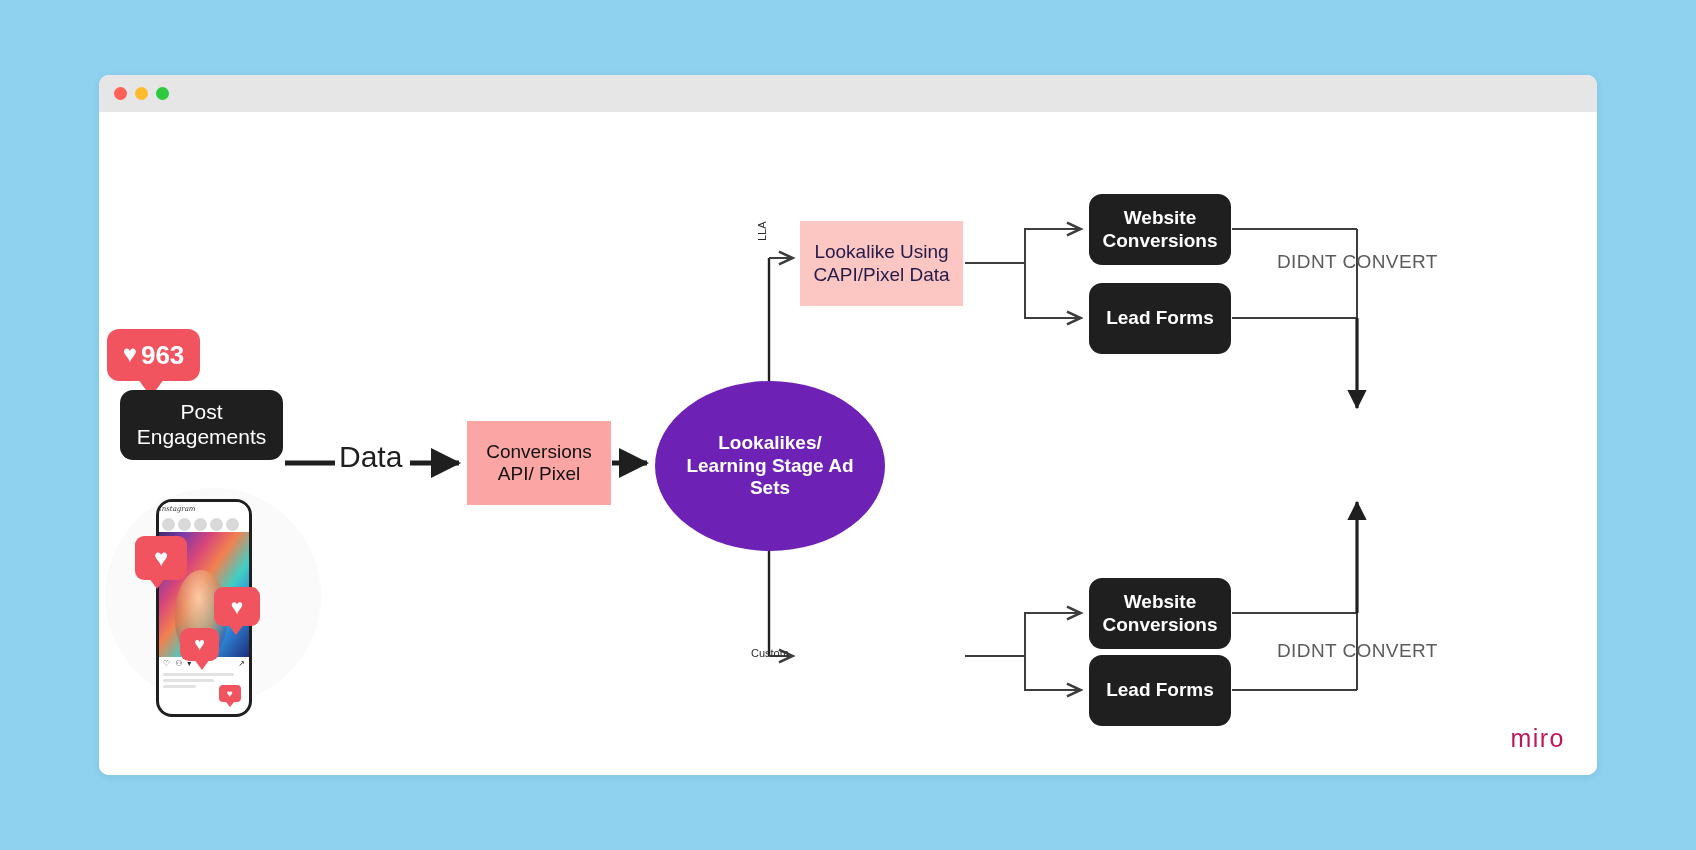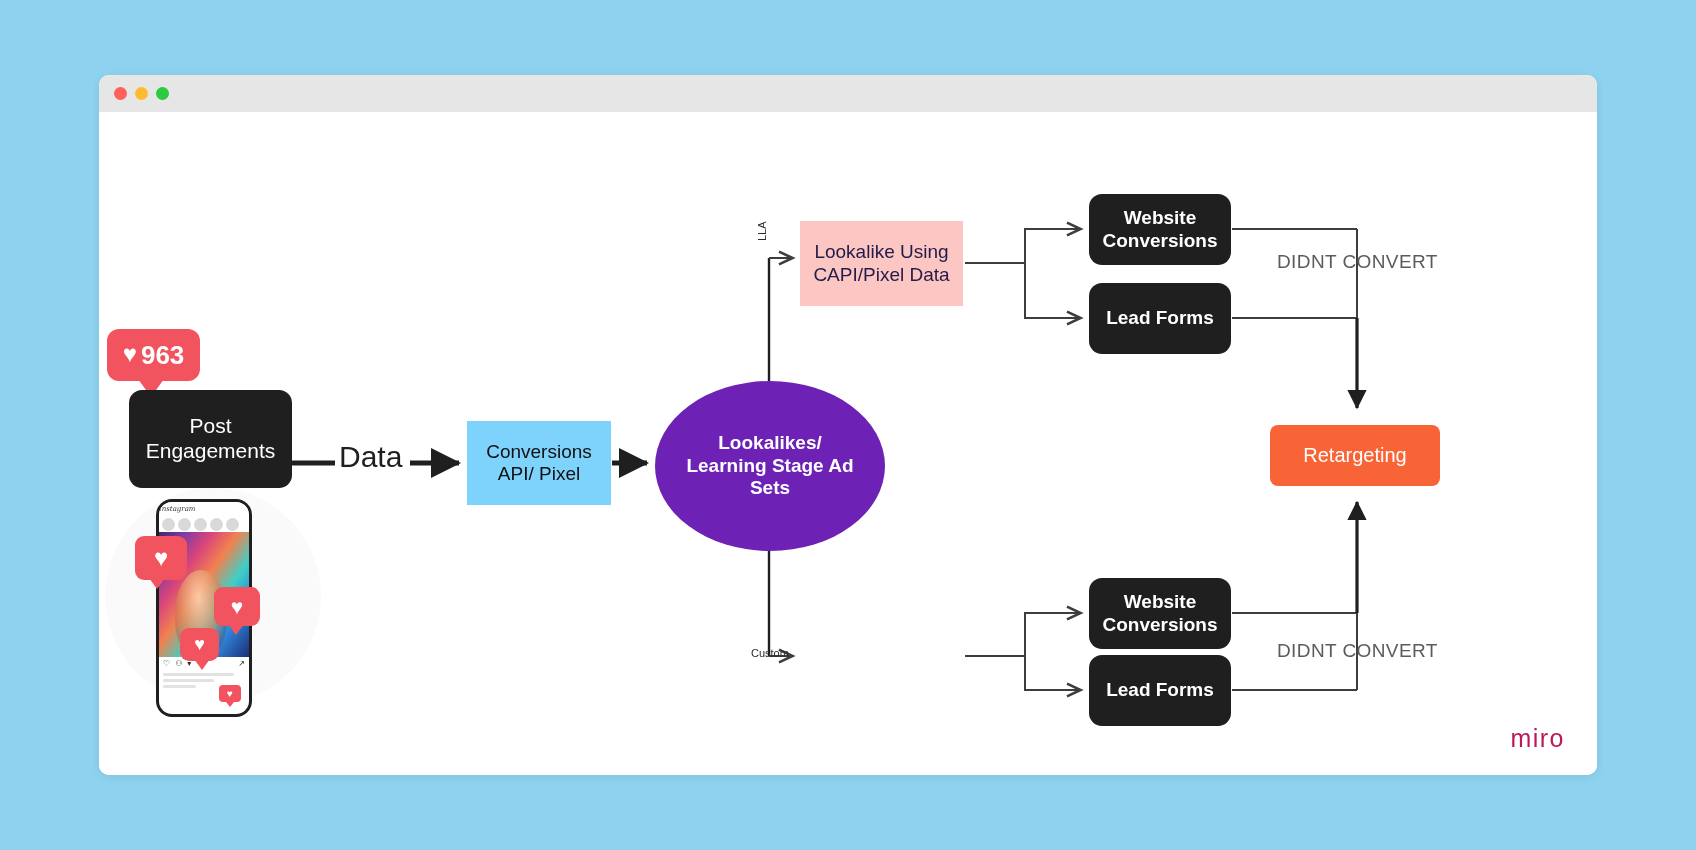--- a/index.html
+++ b/index.html
@@ -83,42 +83,42 @@
     text-align: center;
     line-height: 1.18;
   }
 
   .node-dark {
     background: #1f1f1f;
     color: #ffffff;
     border-radius: 13px;
   }
   .node-yellow {
-    background: #7dd3fc;
+    background: #fca5a5;
     color: #111111;
   }
   .node-pink {
     background: #fcc7c3;
     color: #231b4a;
   }
   .node-orange {
     background: #f96437;
     color: #ffffff;
     border-radius: 8px;
   }
   .node-purple {
     background: #6d21b5;
     color: #ffffff;
     border-radius: 50%;
   }
 
   
   #node-post-engagements {
-    left: 30px;  top: 278px;
-    width: 163px; height: 98px;
+    left: 21px;  top: 278px;
+    width: 163px; height: 70px;
     font-size: 21px;
     font-weight: 500;
   }
   
   #likes-badge {
     position: absolute;
     left: 8px;
     top: 217px;
     width: 93px;
     height: 52px;
@@ -558,23 +558,20 @@
         <span>Lead Forms</span>
       </div>
 
       <div class="edge-label" id="label-didnt-convert-top">
         <span>DIDNT CONVERT</span>
       </div>
       <div class="edge-label" id="label-didnt-convert-bottom">
         <span>DIDNT CONVERT</span>
       </div>
 
-      <div class="node node-orange" id="node-retargeting">
-        <span>Retargeting</span>
-      </div>
 
       <div id="miro-watermark">
         <span>miro</span>
       </div>
 
     </div>
   </div>
 </div>
 
 </body></html>

